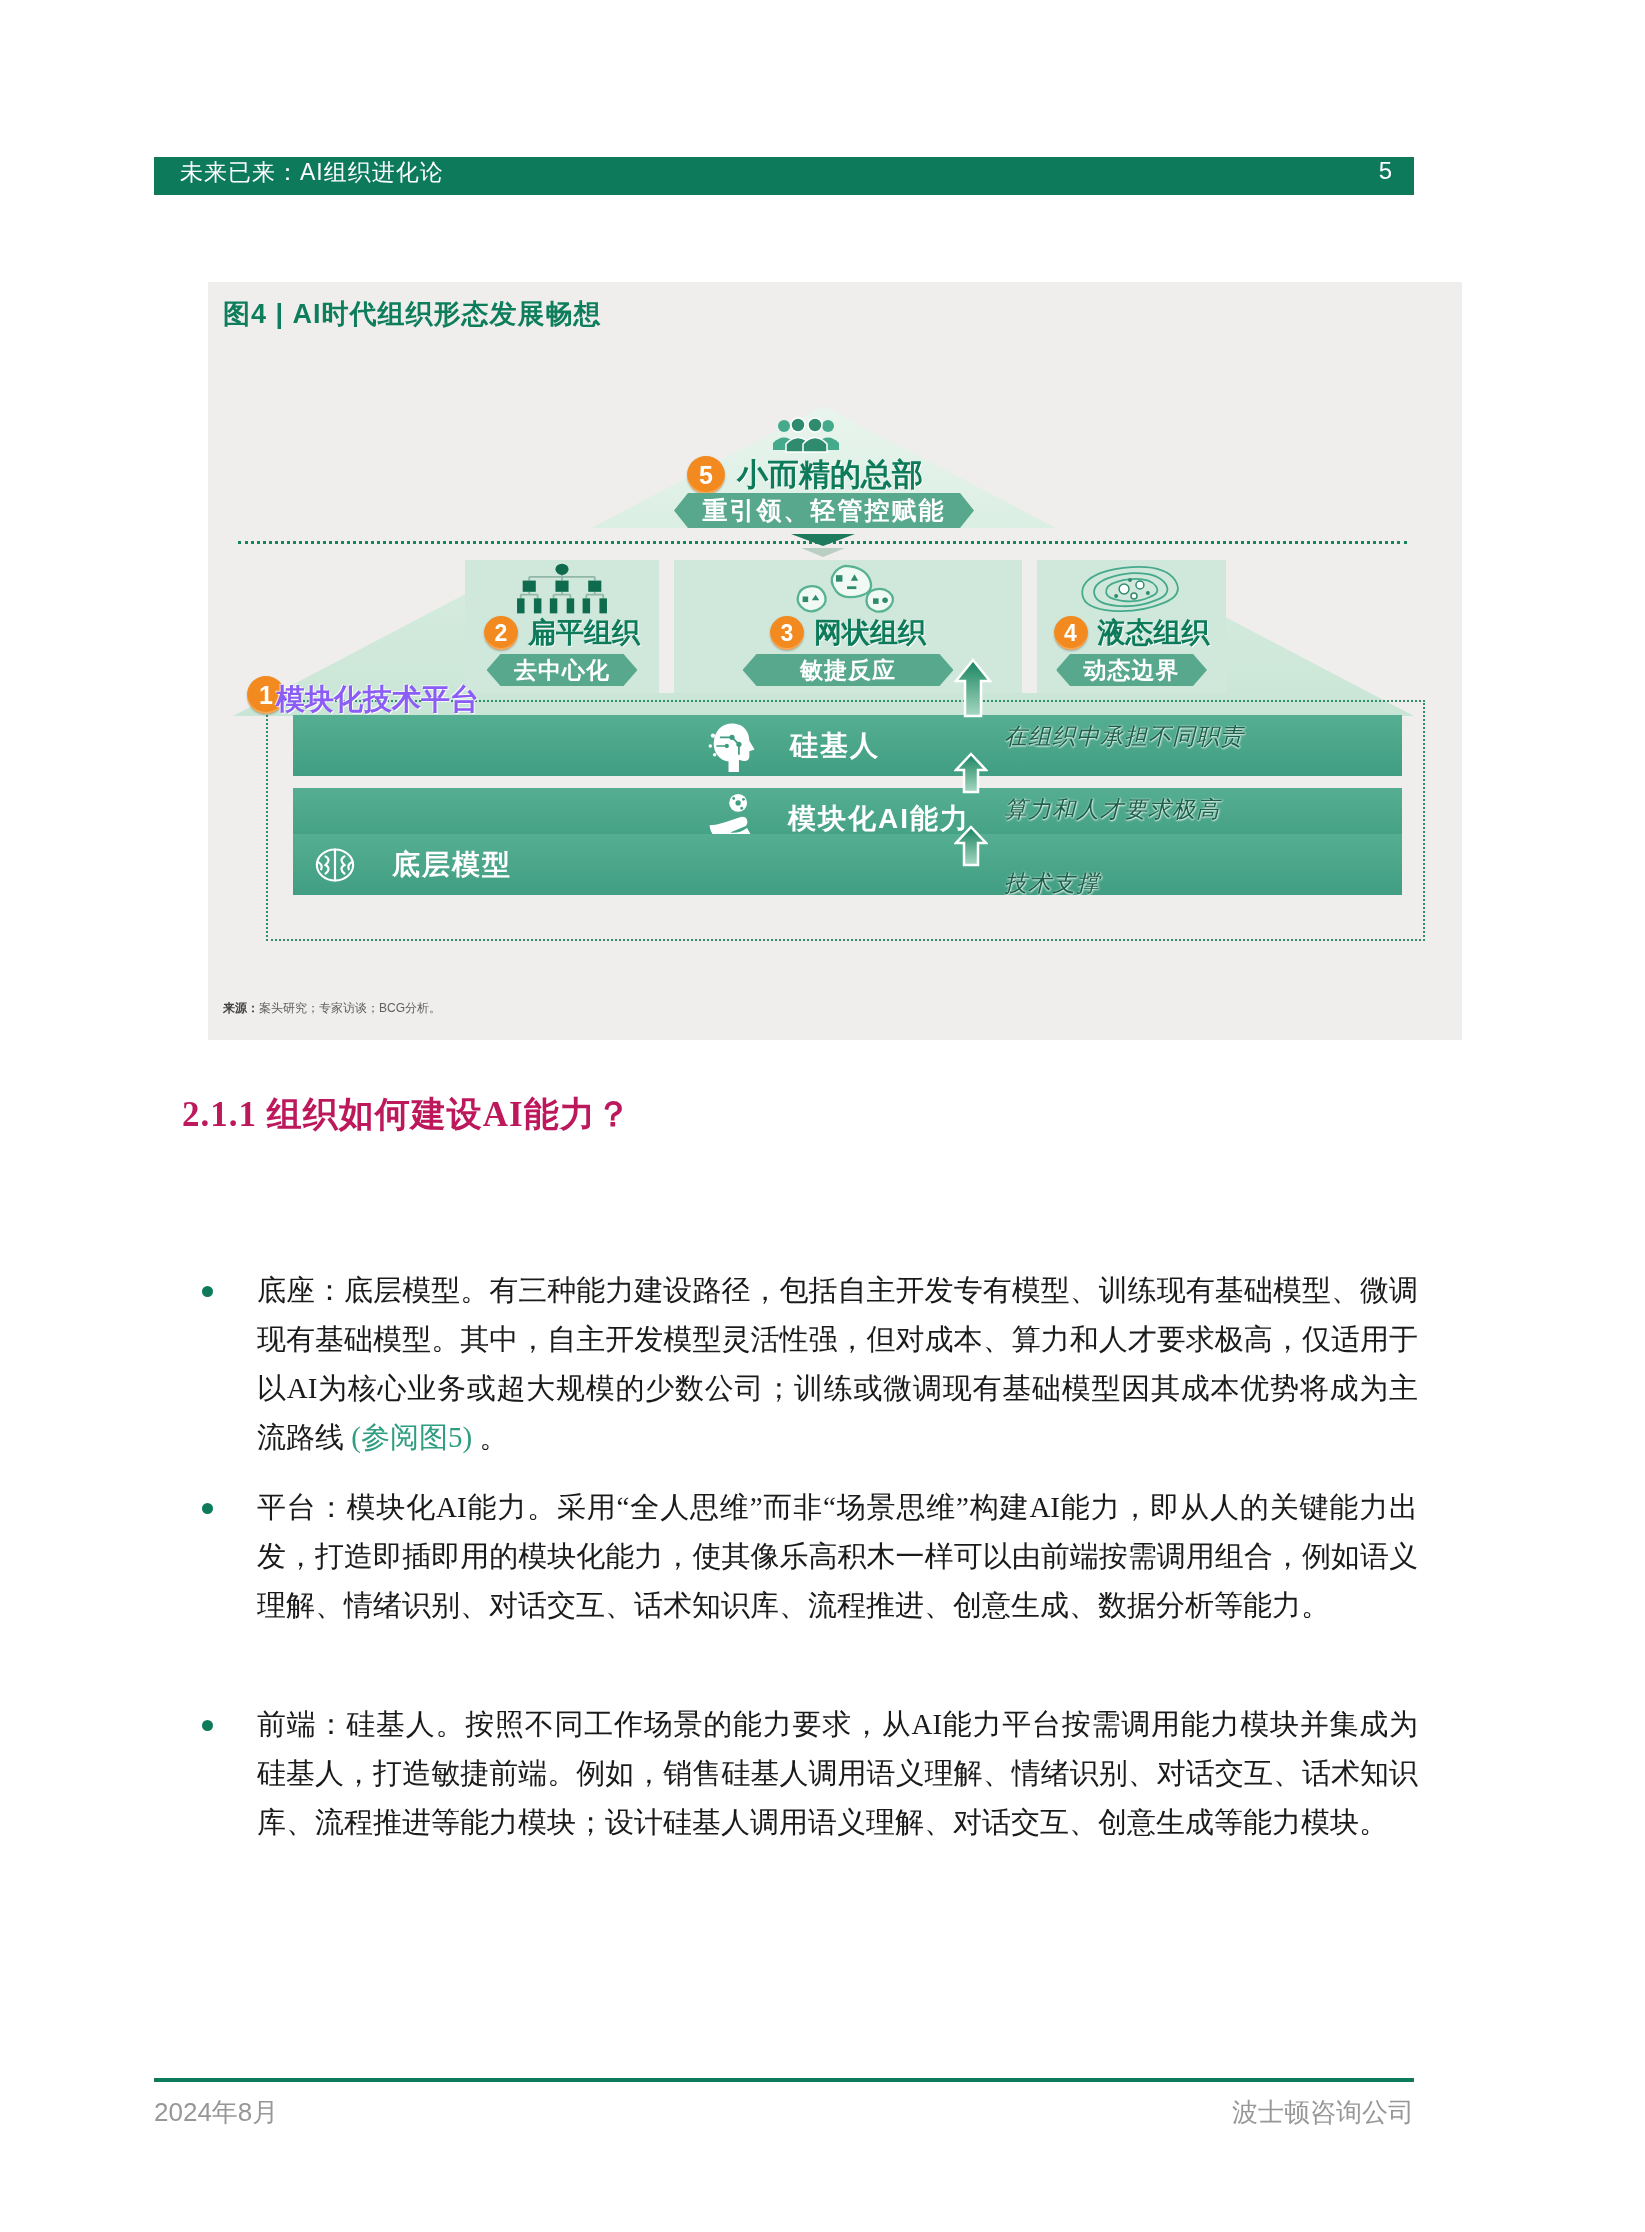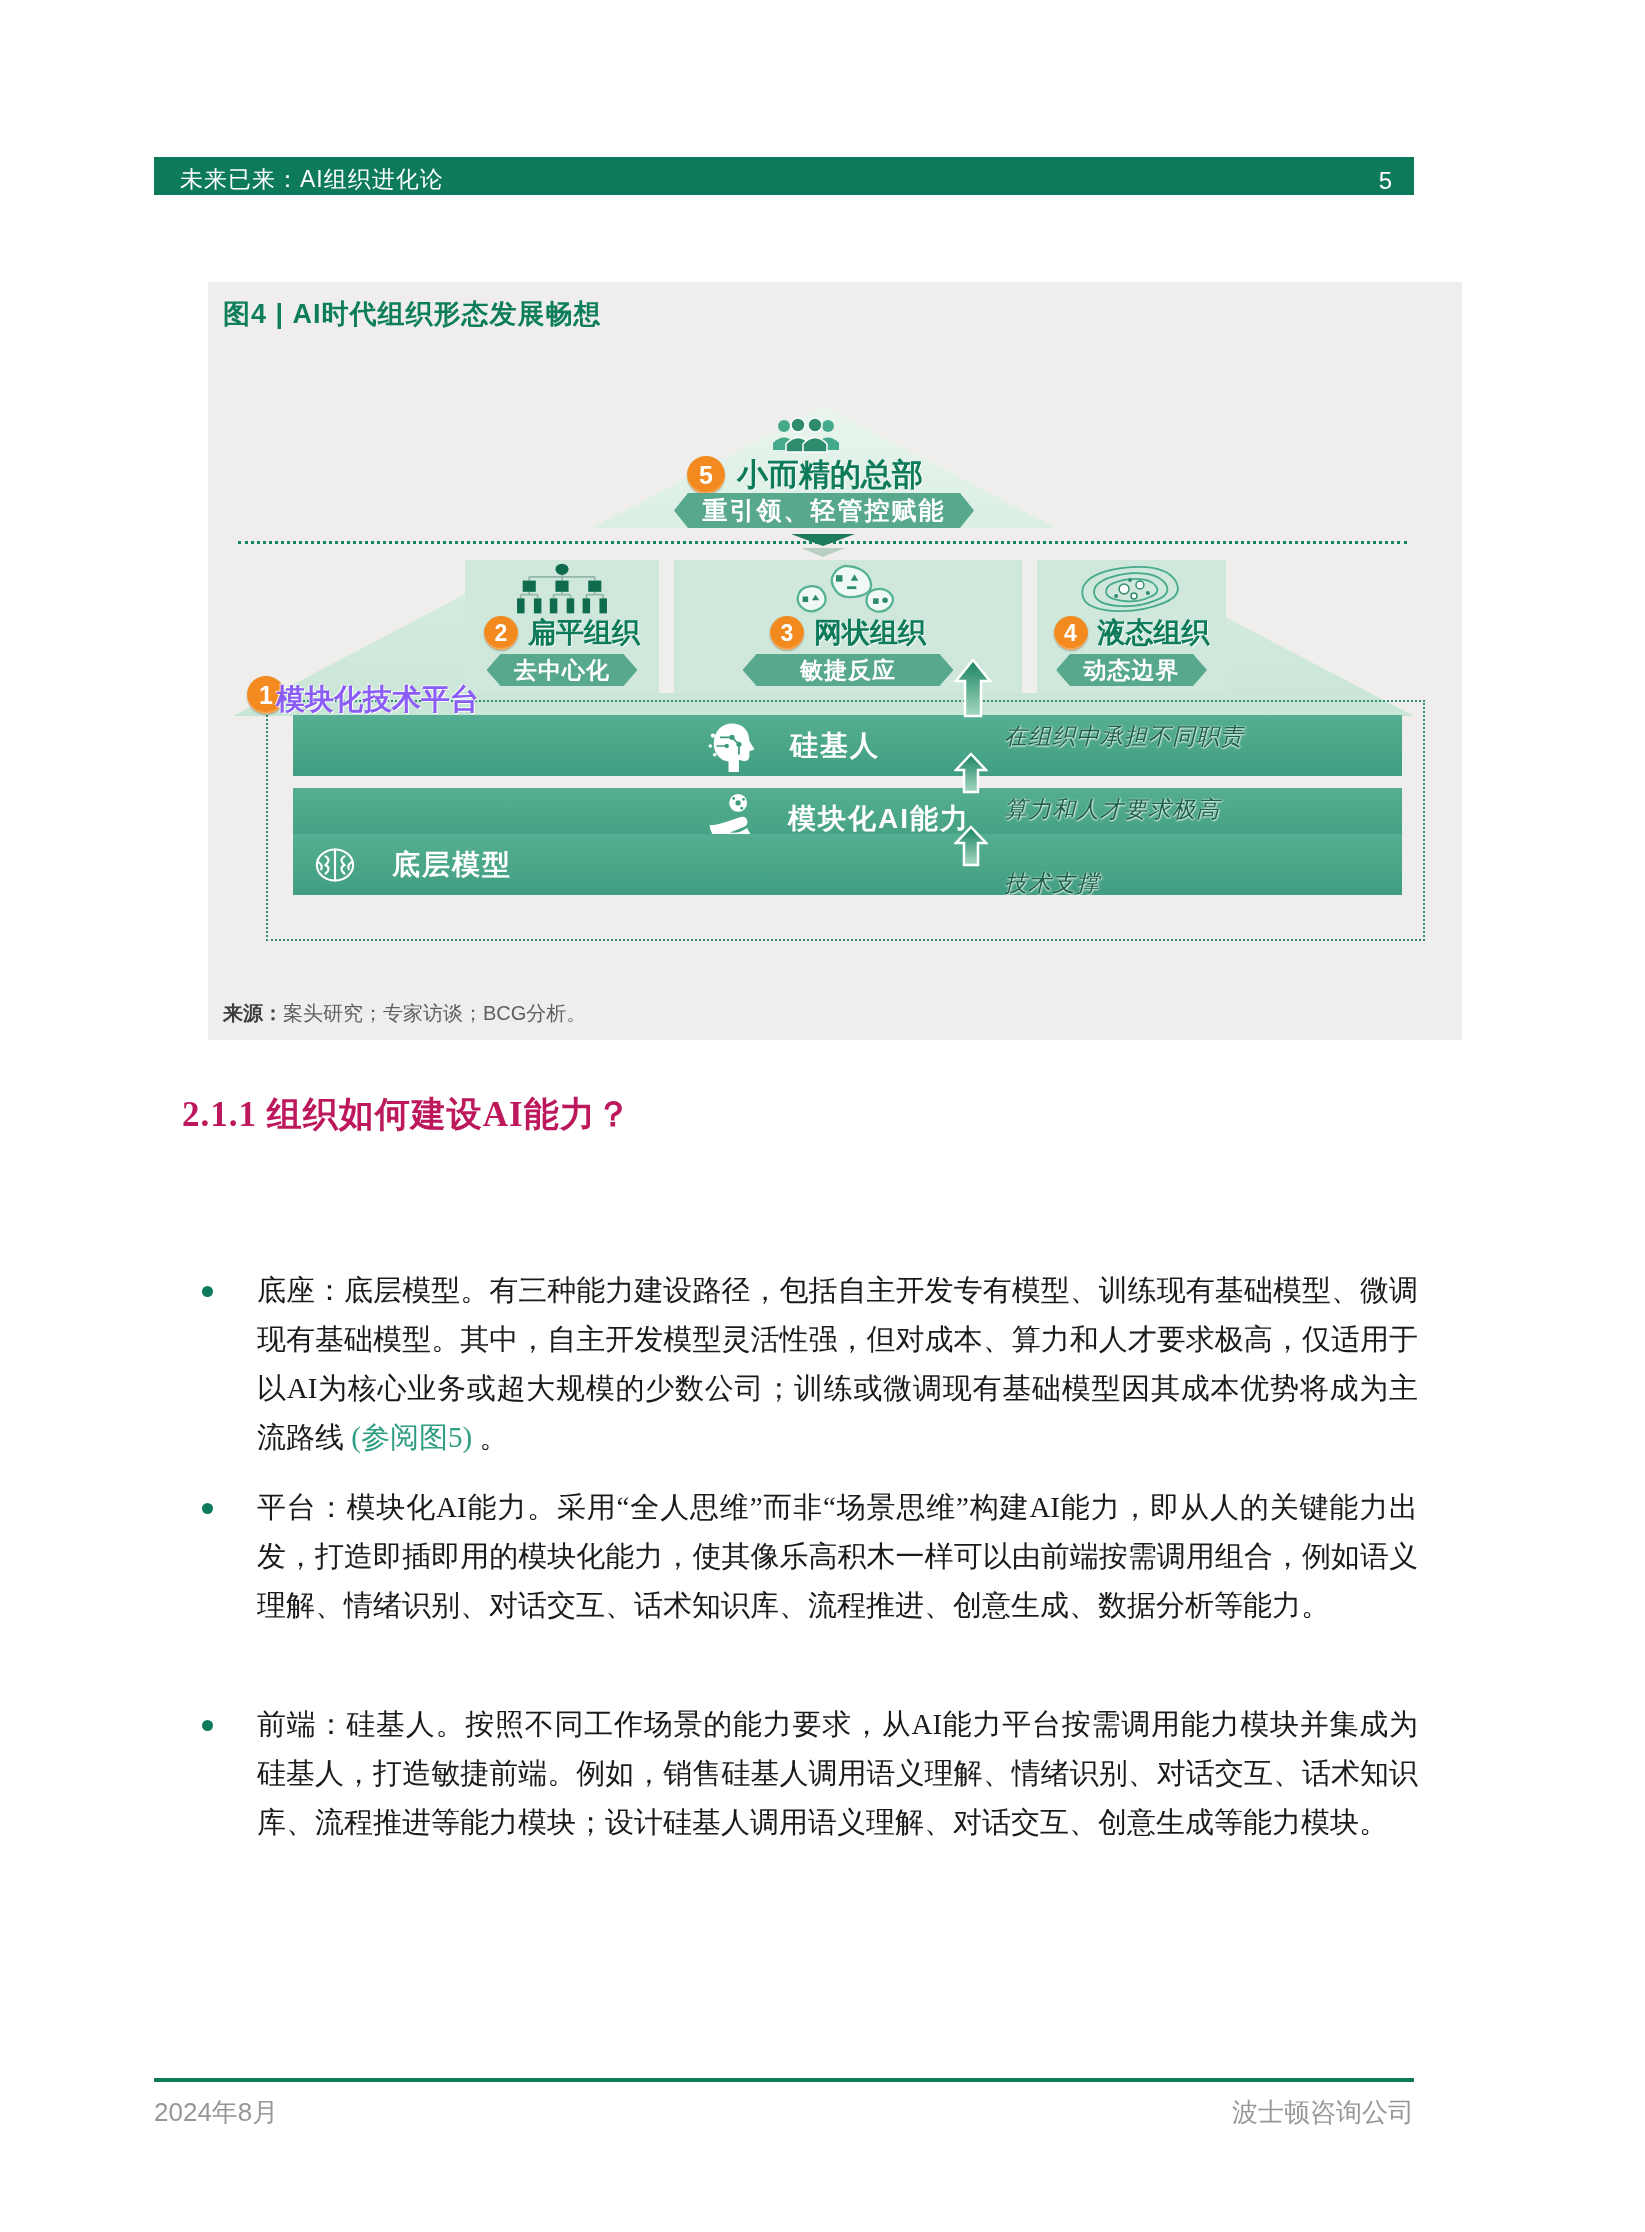--- a/index.html
+++ b/index.html
@@ -1,21 +1,21 @@
 <!DOCTYPE html>
 <html><head>
 <meta charset="utf-8">
 <style>
   html,body{margin:0;padding:0;background:#fff;}
   .page{position:relative;width:1646px;height:2233px;background:#ffffff;overflow:hidden;
         font-family:"Liberation Sans","DejaVu Sans",sans-serif;}
 
   
   .topbar{position:absolute;left:154px;top:157px;width:1260px;height:38px;background:#0d7a5c;
-          display:flex;align-items:flex-end;}
+          display:flex;align-items:flex-start;}
   .topbar-title{color:#fff;font-size:23px;margin-left:26px;letter-spacing:1px;}
   .topbar-page{position:absolute;right:22px;color:#fff;font-size:24px;font-weight:300;}
 
   
   .figure{position:absolute;left:196px;top:282px;width:1254px;height:758px;background:#efeeec;margin-left:12px;}
   .fig-title{position:absolute;left:15px;top:14px;font-size:27px;font-weight:bold;color:#0e7d5c;letter-spacing:1px;}
 
   .pyramid{position:absolute;left:25px;top:124px;width:1181px;height:310px;
            background:linear-gradient(180deg,#e9f5ee 0%,#d6ecdf 55%,#c9e5d6 100%);
            -webkit-clip-path:polygon(50% 0,100% 100%,0 100%);clip-path:polygon(50% 0,100% 100%,0 100%);}
@@ -56,21 +56,21 @@
   .bar{position:absolute;left:85px;width:1109px;height:61px;background:linear-gradient(180deg,#55ae91,#419e82);
        display:flex;align-items:center;padding-left:413px;box-sizing:border-box;gap:32px;}
   .bar1{top:433px;} .bar2{top:506px;} .bar3{top:552px;padding-left:17px;}
   .bar-label{color:#fff;font-size:28px;font-weight:bold;letter-spacing:2px;}
   .arrow{position:absolute;left:746px;z-index:4;}
   .a1{top:376px;} .a2{top:470px;} .a3{top:543px;}
   .alabel{position:absolute;left:796px;z-index:5;font-style:italic;font-size:23px;font-weight:500;color:#1d6049;
           text-shadow:0 1px 2px rgba(255,255,255,.95),1px 0 2px rgba(255,255,255,.8);letter-spacing:1px;}
   .l1{top:439px;} .l2{top:512px;} .l3{top:586px;}
 
-  .source{position:absolute;left:15px;top:718px;font-size:20px;color:#5f5f5f;}
+  .source{position:absolute;left:15px;top:718px;font-size:12px;color:#5f5f5f;}
   .src-label{font-weight:bold;color:#3f3f3f;}
 
   
   .sec-head{position:absolute;left:182px;top:1091px;margin:0;font-family:"Liberation Serif","DejaVu Serif",serif;
             font-size:35px;font-weight:bold;color:#be185d;letter-spacing:1px;}
   .intro{position:absolute;left:257px;top:1182px;margin:0;width:1159px;
          font-family:"Liberation Serif","DejaVu Serif",serif;font-size:29px;color:#1a1a1a;line-height:49px;}
   .bullet{position:absolute;left:257px;width:1161px;font-family:"Liberation Serif","DejaVu Serif",serif;
           font-size:29px;color:#1a1a1a;line-height:49px;text-align:justify;}
   .bullet::before{content:"";position:absolute;left:-55px;top:20px;width:11px;height:11px;border-radius:50%;background:#0d7a5c;}

